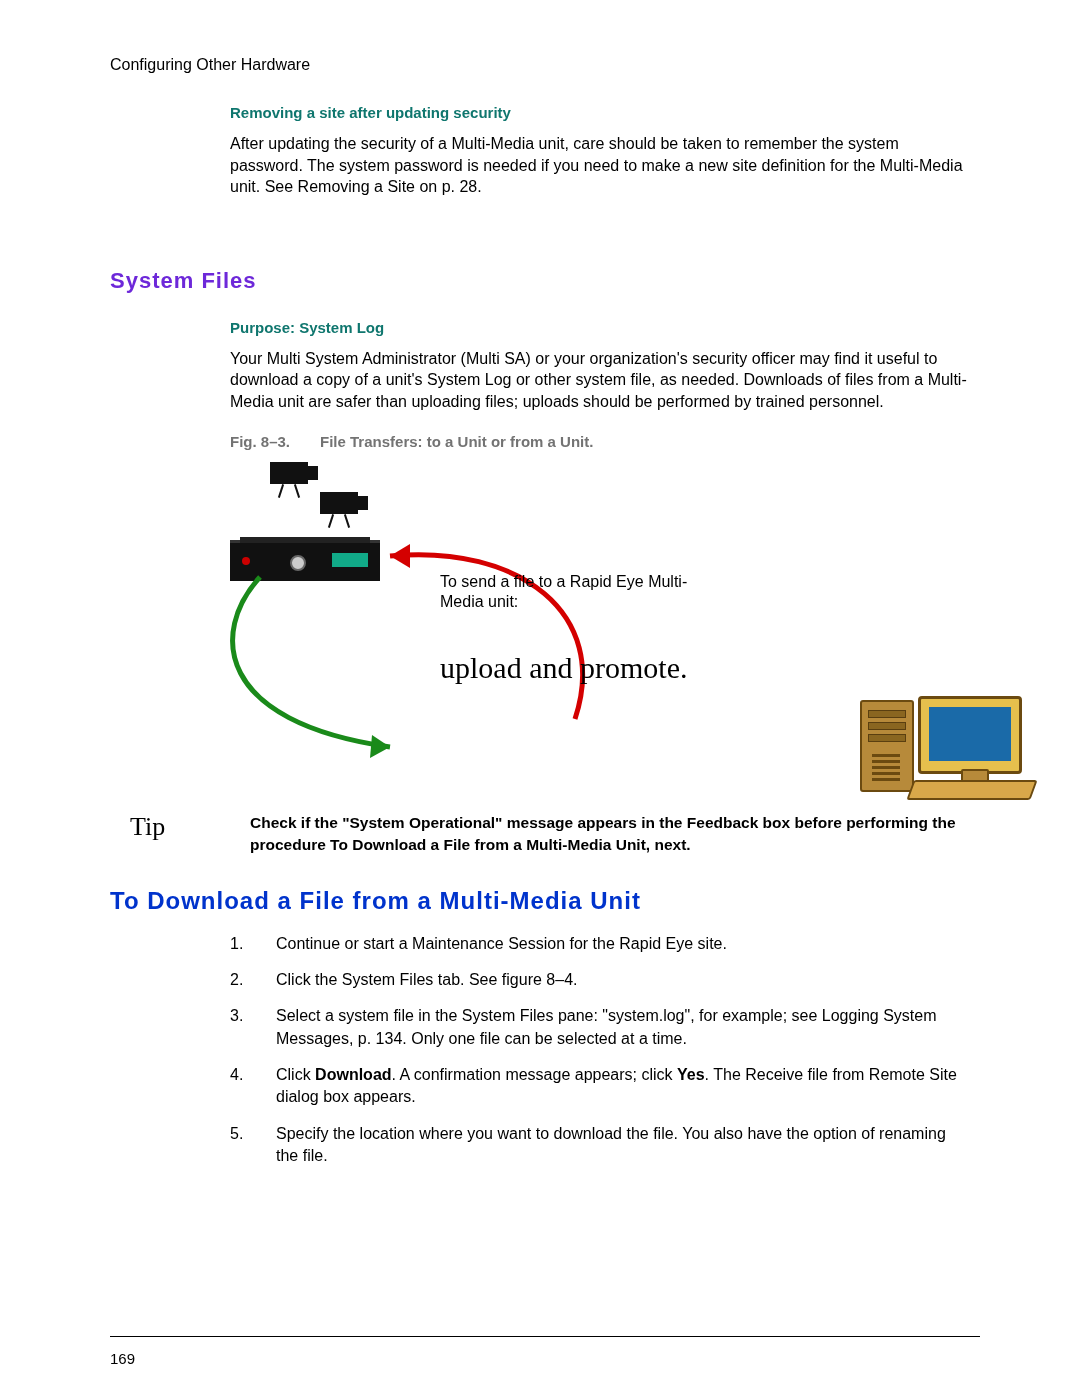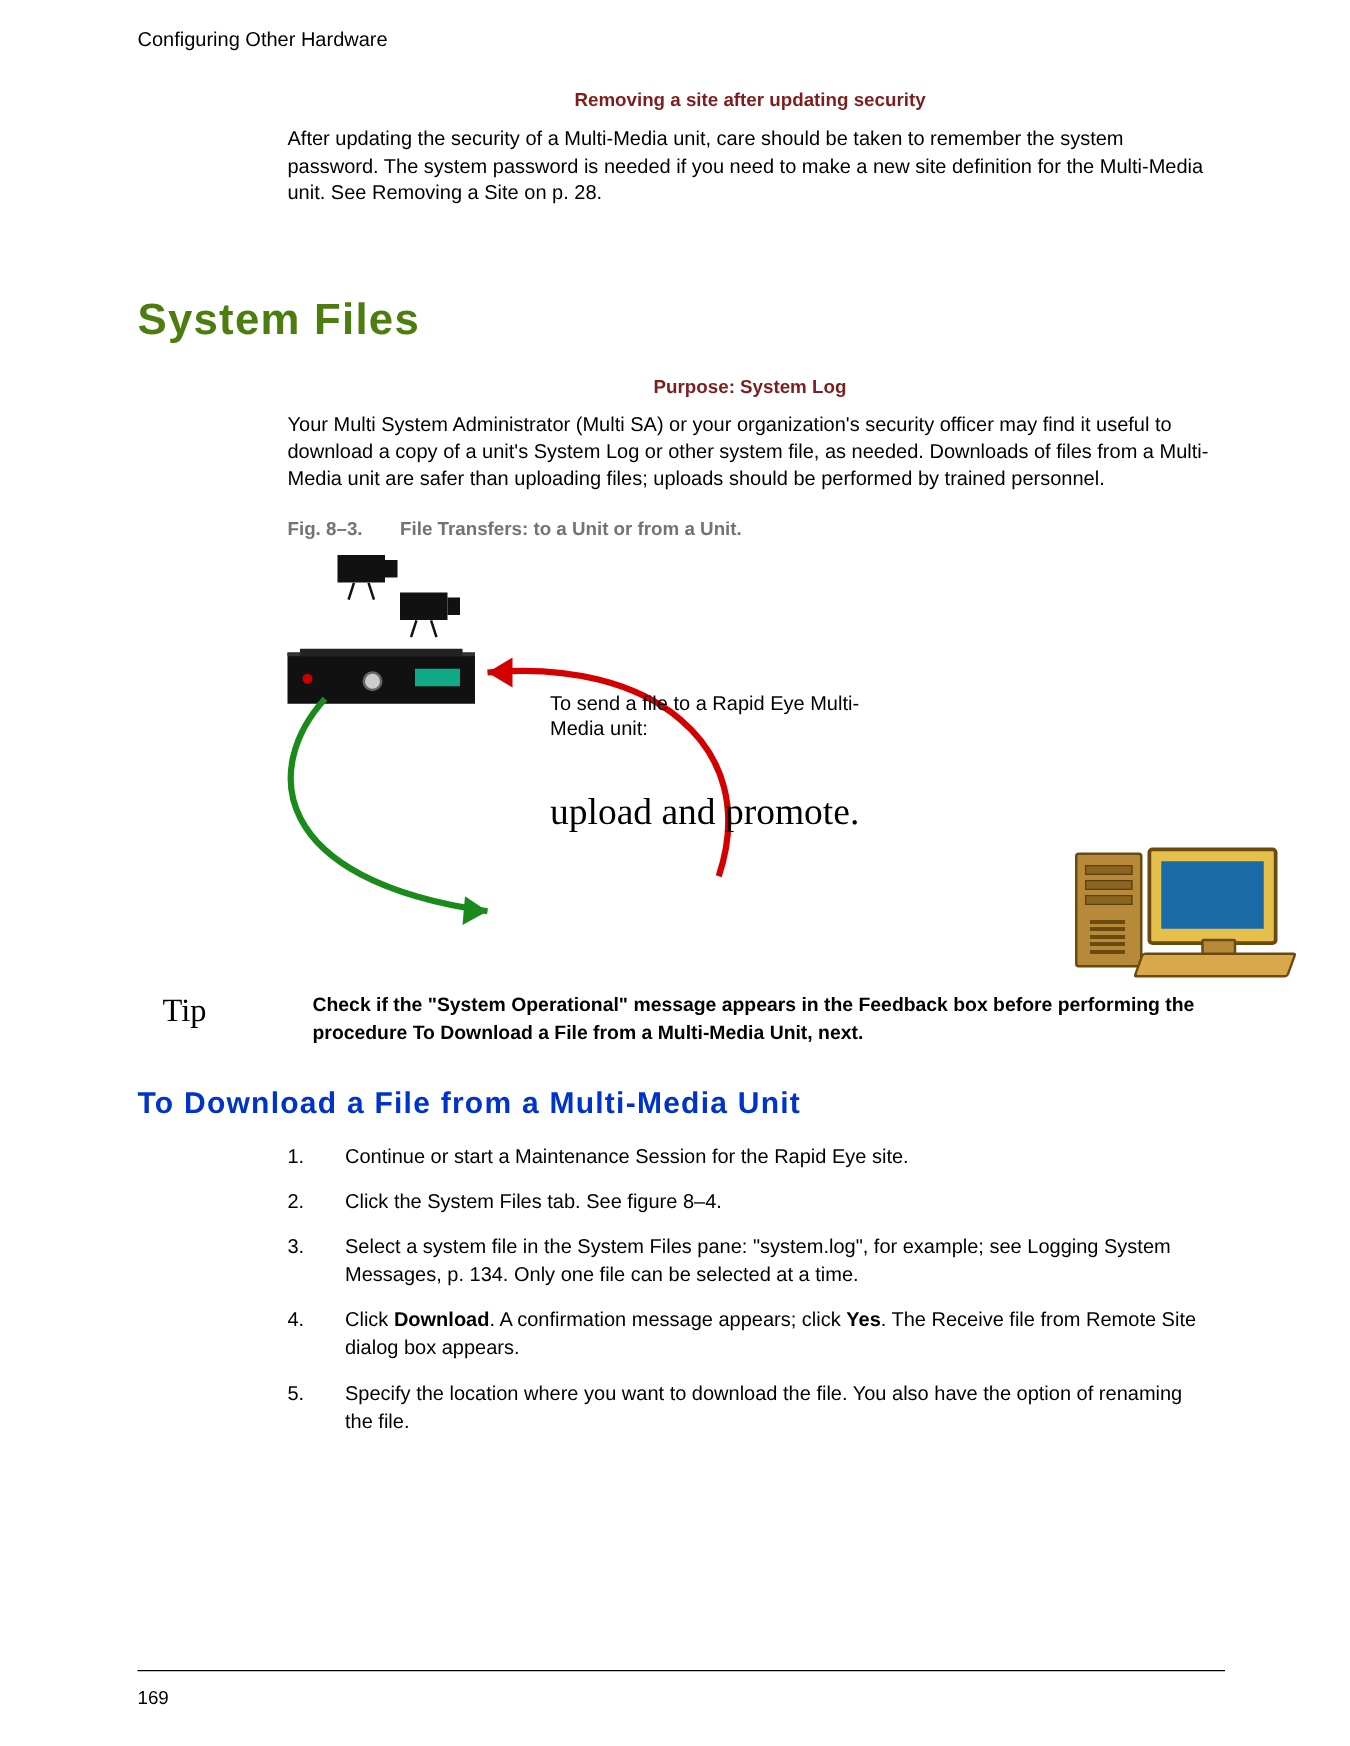--- a/index.html
+++ b/index.html
@@ -7,45 +7,44 @@
     padding: 0;
     font-family: Arial, Helvetica, sans-serif;
     background: #fff;
     color: #000;
     width: 1080px;
     height: 1397px;
     box-sizing: border-box;
     position: relative;
   }
   .page {
-    padding: 24px 100px 40px 110px;
+    padding: 56px 100px 40px 110px;
   }
   .header {
     font-size: 16px;
     margin-bottom: 30px;
   }
   .indent {
     margin-left: 120px;
     margin-right: 10px;
   }
   .subhead-red {
-    color: #7f1d1d;
+    color: #0f766e;
     font-weight: bold;
     font-size: 15px;
     margin-bottom: 12px;
-    text-align: center;
   }
   .body-text {
     font-size: 16px;
     line-height: 1.35;
     margin-bottom: 20px;
   }
   .h1-blue {
-    color: #4d7c0f;
-    font-size: 35px;
+    color: #6d28d9;
+    font-size: 22px;
     font-weight: bold;
     letter-spacing: 1px;
     margin-top: 70px;
     margin-bottom: 25px;
   }
   .h2-blue {
     color: #0033cc;
     font-size: 24px;
     font-weight: bold;
     letter-spacing: 1px;

